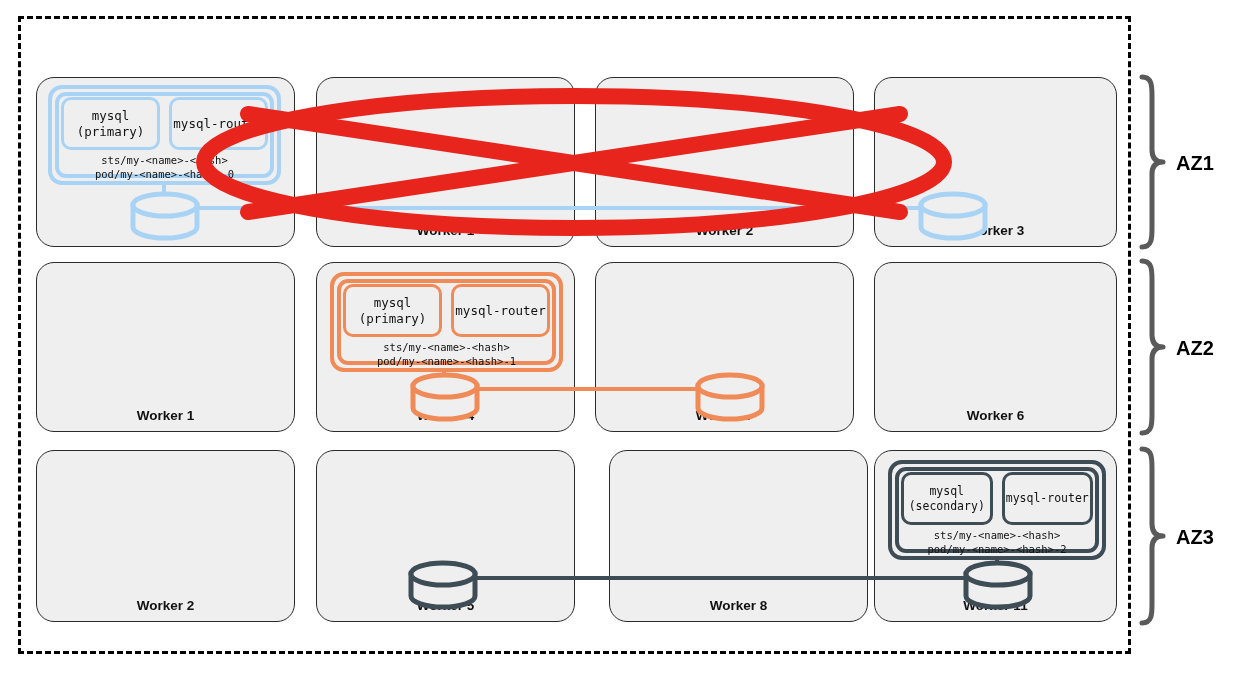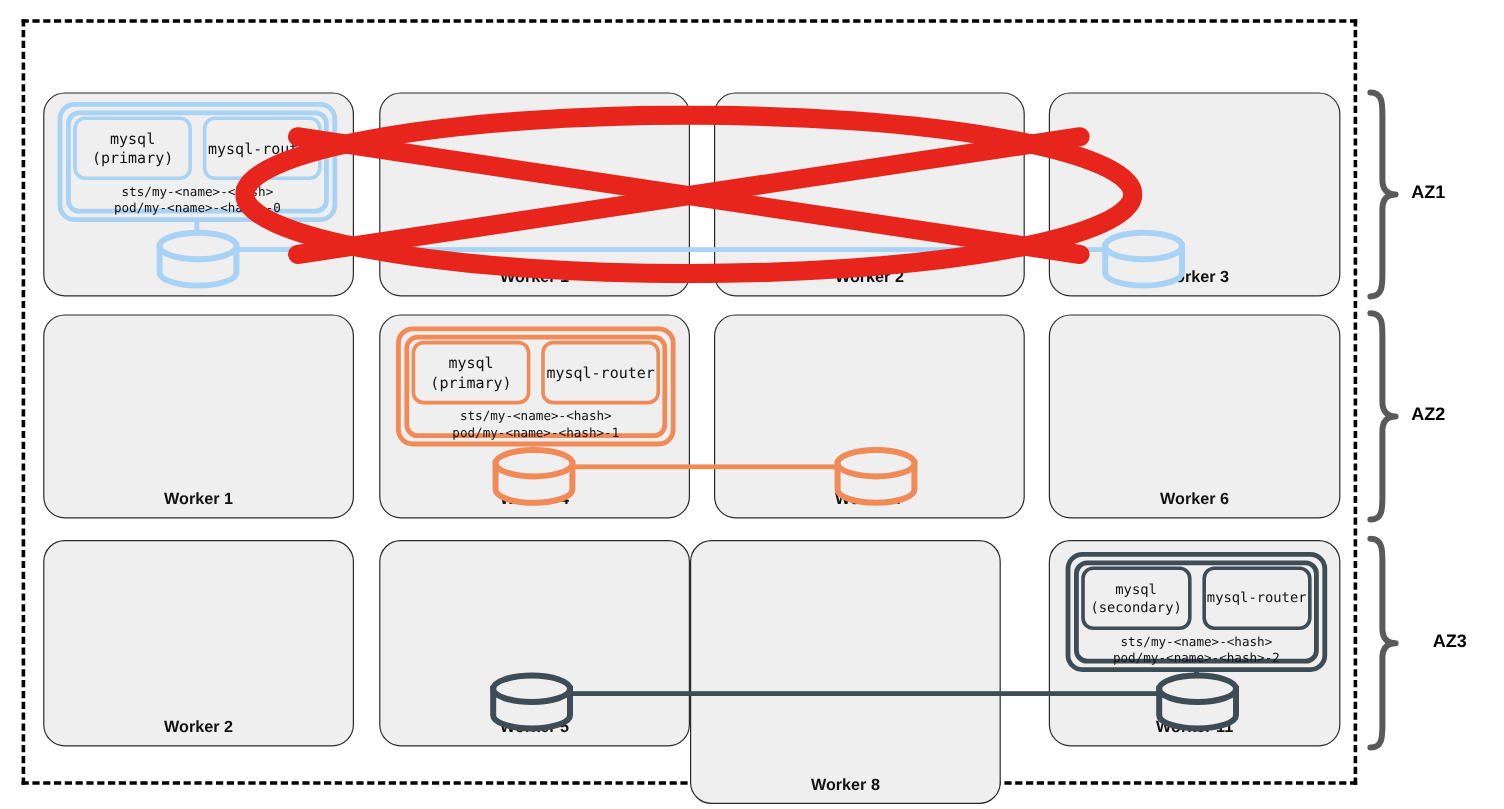--- a/index.html
+++ b/index.html
@@ -63,21 +63,21 @@
   
   .cyl{position:absolute;}
   .cyl svg{display:block;overflow:visible;}
 
   
   .link{position:absolute;}
 
   
   .az-brace{position:absolute;}
   .az-label{
-    position:absolute;font-size:15px;font-weight:bold;color:#000;
+    position:absolute;font-size:20px;font-weight:bold;color:#000;
   }
 
   
   .crossout{position:absolute;pointer-events:none;}
 </style>
 </head>
 <body>
 
 <div id="stage">
 
@@ -167,21 +167,21 @@
       <ellipse cx="37" cy="11" rx="32" ry="11" fill="#efefef" stroke="#f08a57" stroke-width="5"></ellipse>
     </svg>
   </div>
 
   <div class="worker" style="left:36px;top:450px;width:259px;height:172px;">
     <div class="worker-label">Worker 2</div>
   </div>
   <div class="worker" style="left:316px;top:450px;width:259px;height:172px;">
     <div class="worker-label">Worker 5</div>
   </div>
-  <div class="worker" style="left:575px;top:450px;width:259px;height:220px;">
+  <div class="worker" style="left:609px;top:450px;width:259px;height:172px;">
     <div class="worker-label">Worker 8</div>
   </div>
   <div class="worker" style="left:874px;top:450px;width:243px;height:172px;">
     <div class="worker-label">Worker 11</div>
   </div>
 
   <div class="link" style="left:468px;top:576px;width:520px;height:4px;background:#3e4c55;"></div>
 
   <div class="pod" style="left:888px;top:460px;width:218px;height:100px;border-color:#3e4c55;">
     <div class="pod-inner" style="border-color:#3e4c55;"></div>
@@ -229,16 +229,16 @@
       <path d="M6,3 C16,3 16,12 16,22 L16,77 C16,85 20,89 27,89 C20,89 16,93 16,101 L16,156 C16,166 16,175 6,175" fill="none" stroke="#5a5a5a" stroke-width="5" stroke-linecap="round" stroke-linejoin="round"></path>
     </svg>
   </div>
   <div class="az-label" style="left:1176px;top:337px;">AZ2</div>
 
   <div class="az-brace" style="left:1136px;top:446px;">
     <svg width="30" height="180" viewBox="0 0 30 180">
       <path d="M6,3 C16,3 16,12 16,22 L16,78 C16,86 20,90 27,90 C20,90 16,94 16,102 L16,158 C16,168 16,177 6,177" fill="none" stroke="#5a5a5a" stroke-width="5" stroke-linecap="round" stroke-linejoin="round"></path>
     </svg>
   </div>
-  <div class="az-label" style="left:1176px;top:526px;margin-left:18px;">AZ3</div>
+  <div class="az-label" style="left:1176px;top:526px;">AZ3</div>
 
 
 </div>
 
 </body></html>

